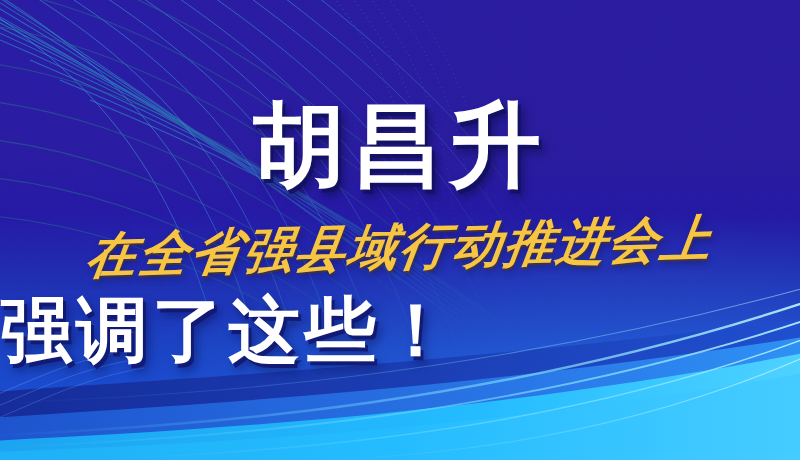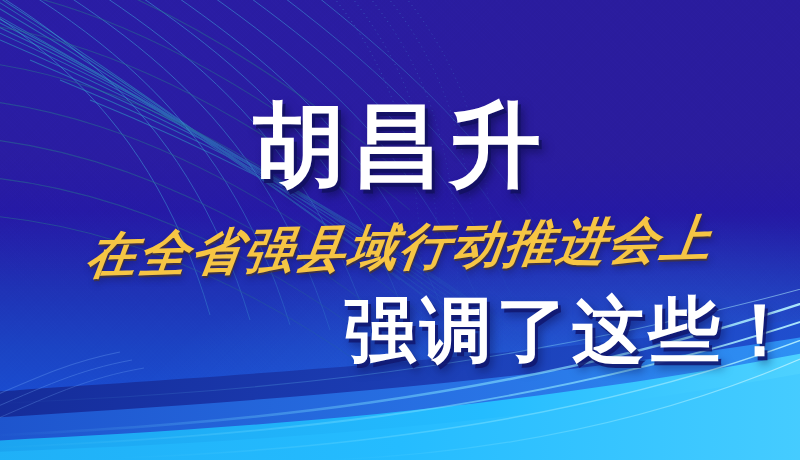--- a/index.html
+++ b/index.html
@@ -90,30 +90,29 @@
     letter-spacing: 2px;
     transform: skewX(-9deg) rotate(-1.6deg);
     text-shadow:
       1px 2px 0 rgba(90,58,6,.55),
       2px 4px 7px rgba(20,20,70,.45);
   }
 
   #title-sub {
     left: 0; right: 0;
     top: 294px;
-    text-align: right;
+    text-align: left;
     font-size: 72px;
     line-height: 1;
     font-weight: 700;
     color: #ffffff;
     letter-spacing: 4px;
     text-shadow:
       3px 4px 0 rgba(16,22,110,.85),
       5px 7px 10px rgba(8,12,70,.5);
-    padding-left: 38px;
   }
 
   
   #waves { z-index: 30; }
 </style>
 </head>
 <body>
 
 <div id="banner">
 

